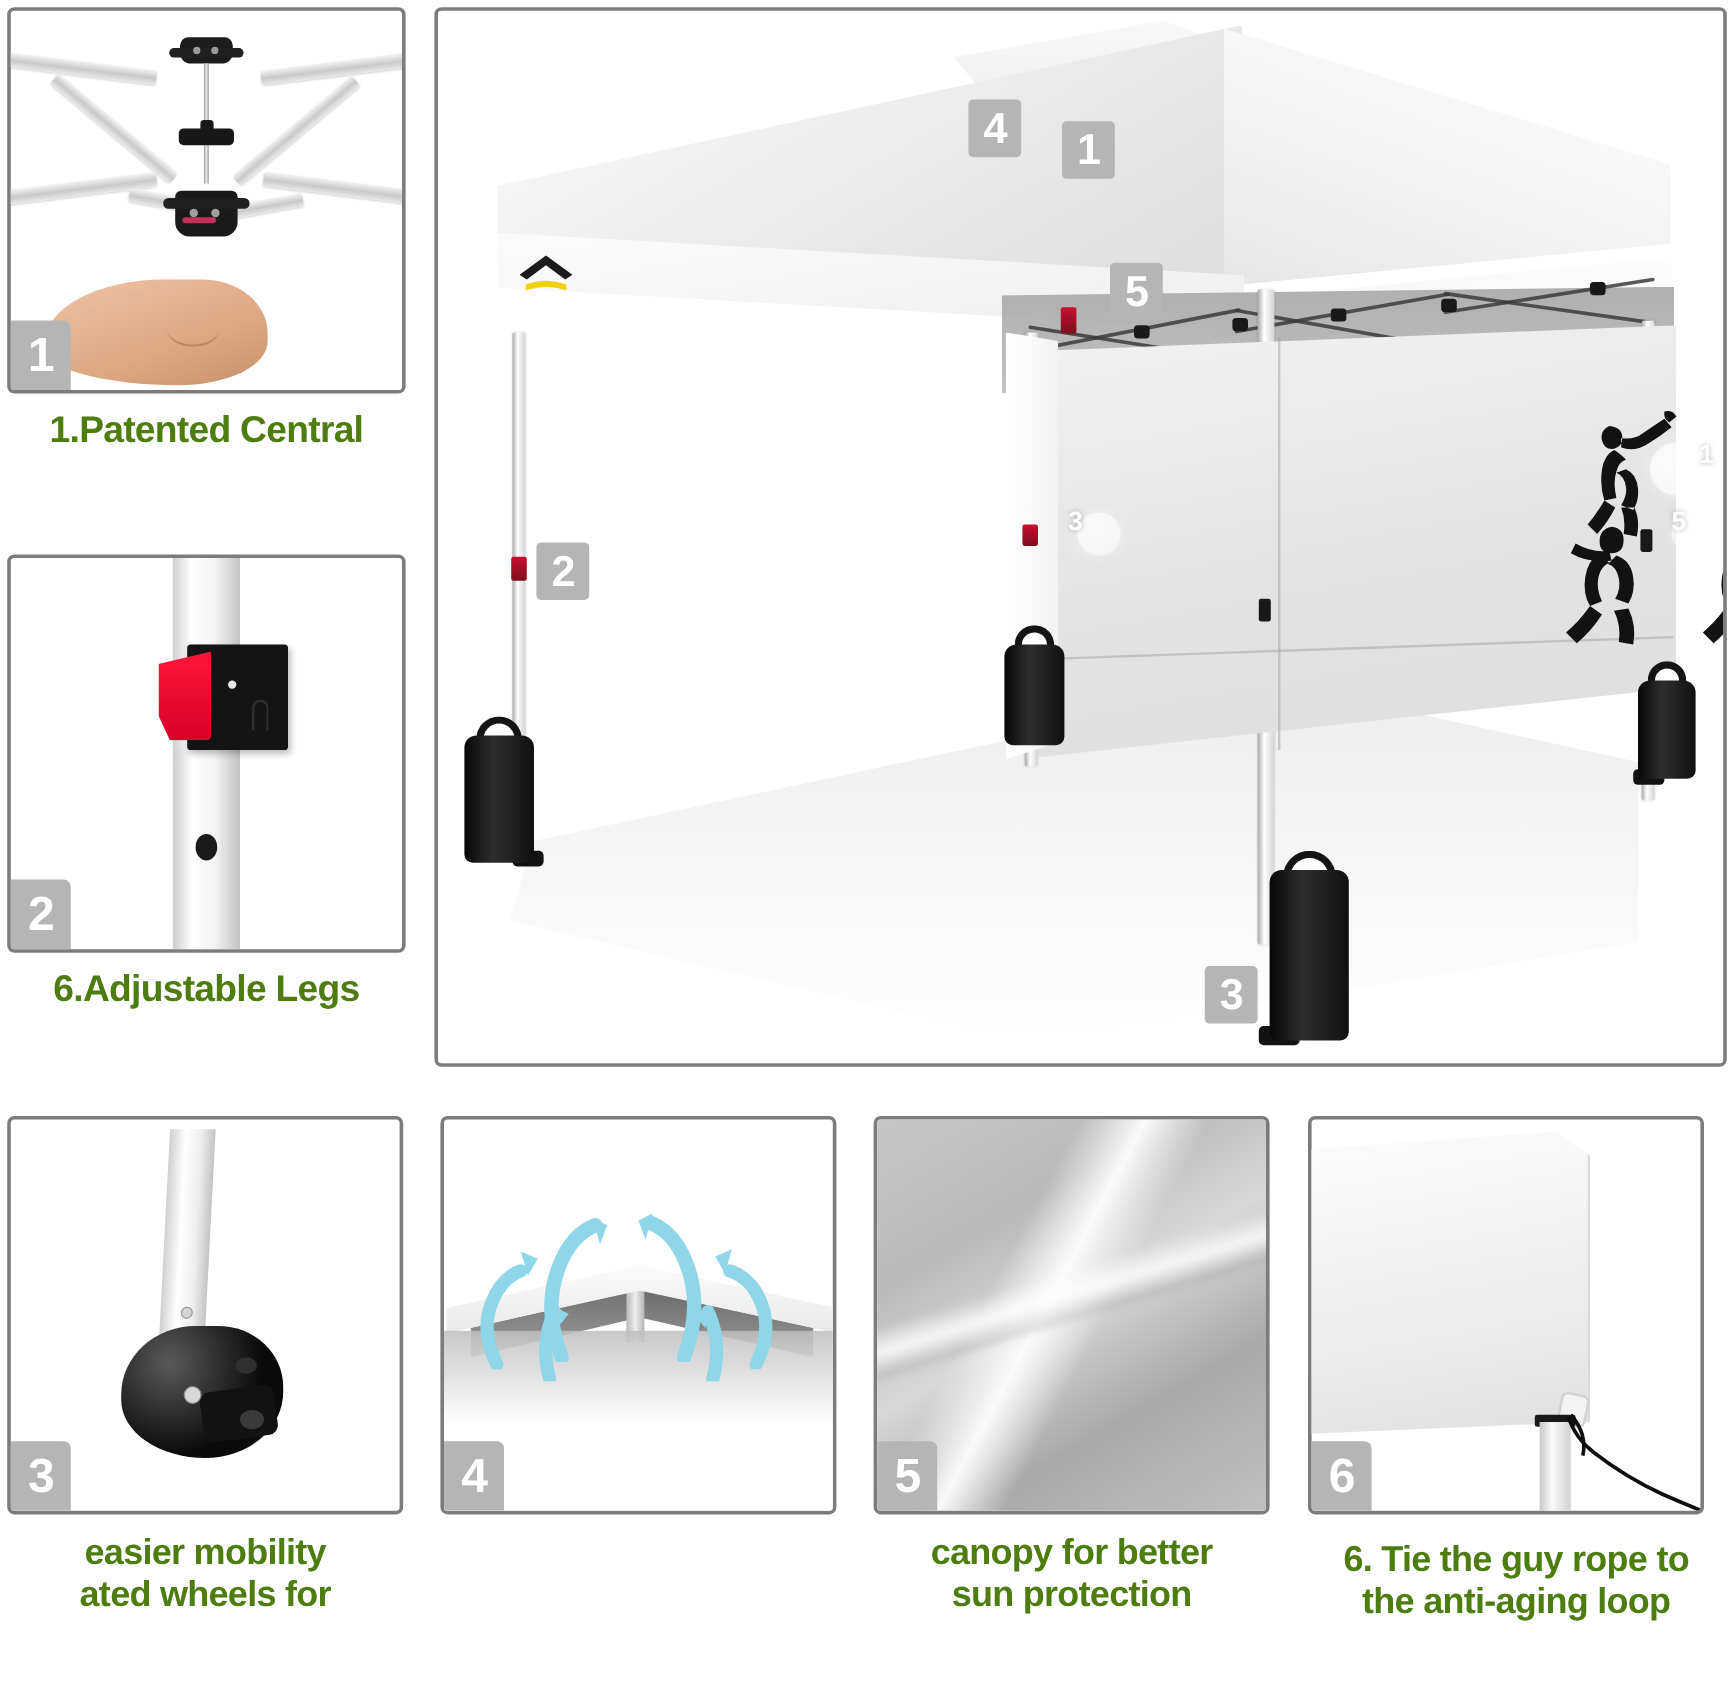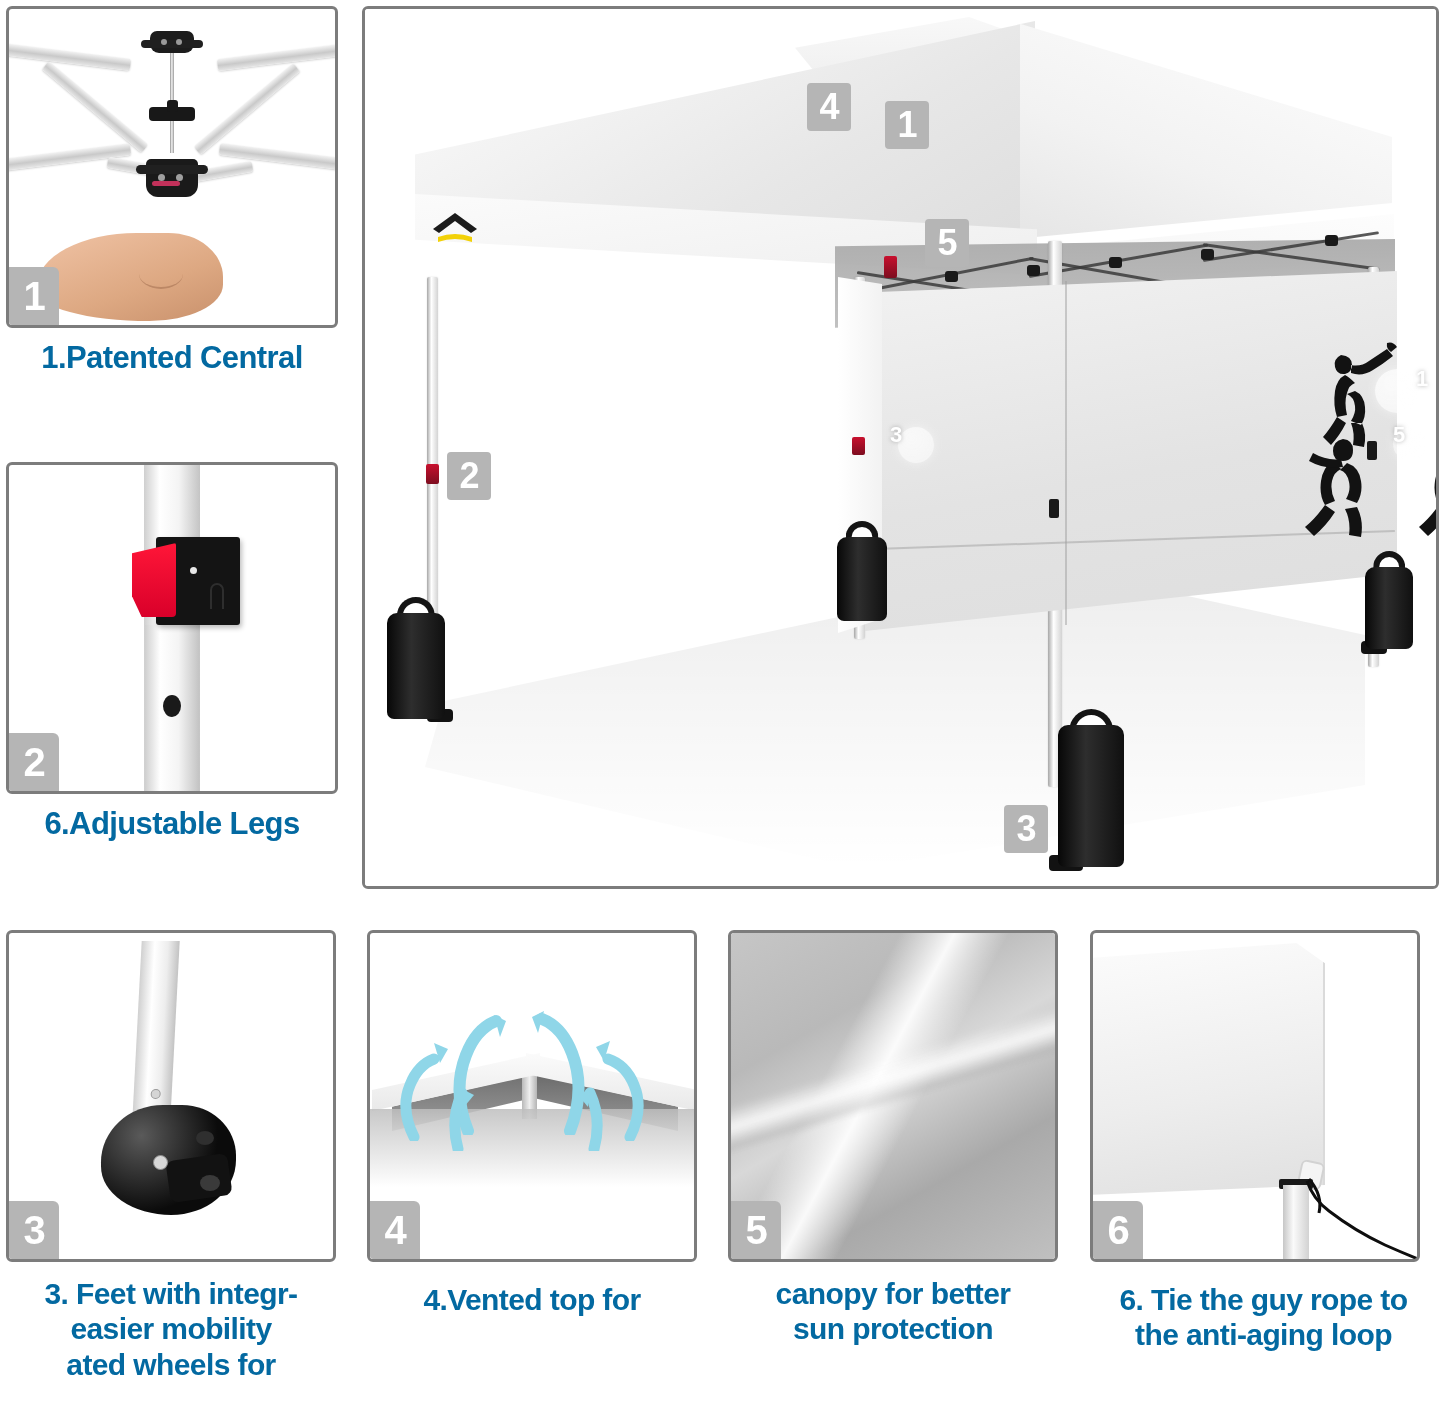--- a/index.html
+++ b/index.html
@@ -30,21 +30,21 @@
     letter-spacing: -1px;
     z-index: 40;
   }
   .corner-badge { left: 0; bottom: 0; width: 50px; height: 58px; font-size: 40px; border-radius: 0 6px 0 0; }
 
   .caption {
     position: absolute;
     text-align: center;
     font-family: "Liberation Sans", sans-serif;
     font-weight: 700;
-    color: #0369a1;
+    color: #4d7c0f;
     line-height: 1.18;
     letter-spacing: -0.6px;
   }
 
   
   #panel1 { left: 6px; top: 6px; width: 332px; height: 322px; }
   .hub-wrap { position:absolute; inset:0; }
   .truss {
     position: absolute;
     background: linear-gradient(180deg,#f3f3f3,#c9c9c9 55%,#e6e6e6);
@@ -421,21 +421,20 @@
     <div class="p3-foot">
       <span class="plate"></span>
         <span class="hole"></span>
         <span class="hole2"></span>
         <span class="scr"></span>
     </div>
     <div class="badge corner-badge">3</div>
   </div>
 
   <div class="caption" style="left:6px; top:1276px; width:330px; font-size:30px;">
-    <div>3. Feet with integr-</div>
     <div>easier mobility</div>
     <div>ated wheels for</div>
   </div>
 
   <div class="panel row-panel" id="panel4">
     <div class="p4-darkL"></div>
     <div class="p4-darkR"></div>
     <div class="p4-centerpost"></div>
     <div class="p4-roofL"></div>
     <div class="p4-roofR"></div>
@@ -463,21 +462,20 @@
     </svg>
     <svg class="arrow" style="left:196px;top:128px;width:44px;height:90px;" viewBox="0 0 44 90">
       <path d="M28 88 q8 -30 -4 -56" stroke="#8fd6e8" stroke-width="11" fill="none" stroke-linecap="round"></path>
       <path d="M24 28 l-12 6 l10 12 z" fill="#8fd6e8"></path>
     </svg>
 
     <div class="badge corner-badge">4</div>
   </div>
 
   <div class="caption" style="left:367px; top:1282px; width:330px; font-size:30px;">
-    <div>4.Vented top for</div>
   </div>
 
   <div class="panel row-panel" id="panel5">
     <div class="p5-fabric"></div>
     <div class="p5-fold"></div>
     <div class="badge corner-badge">5</div>
   </div>
 
   <div class="caption" style="left:728px; top:1276px; width:330px; font-size:30px;">
     <div>canopy for better</div>

